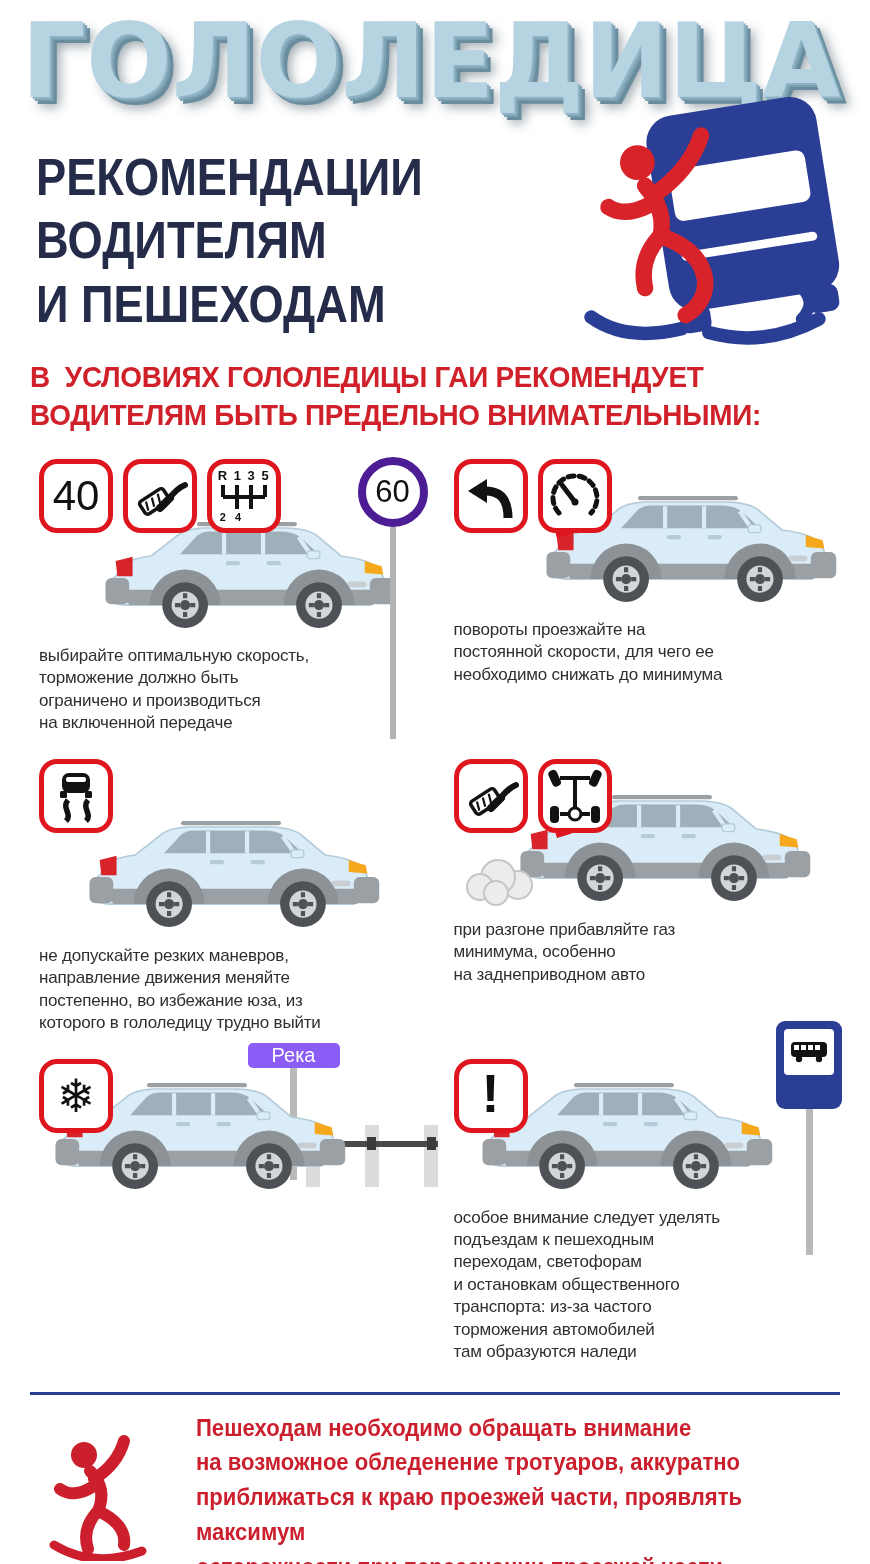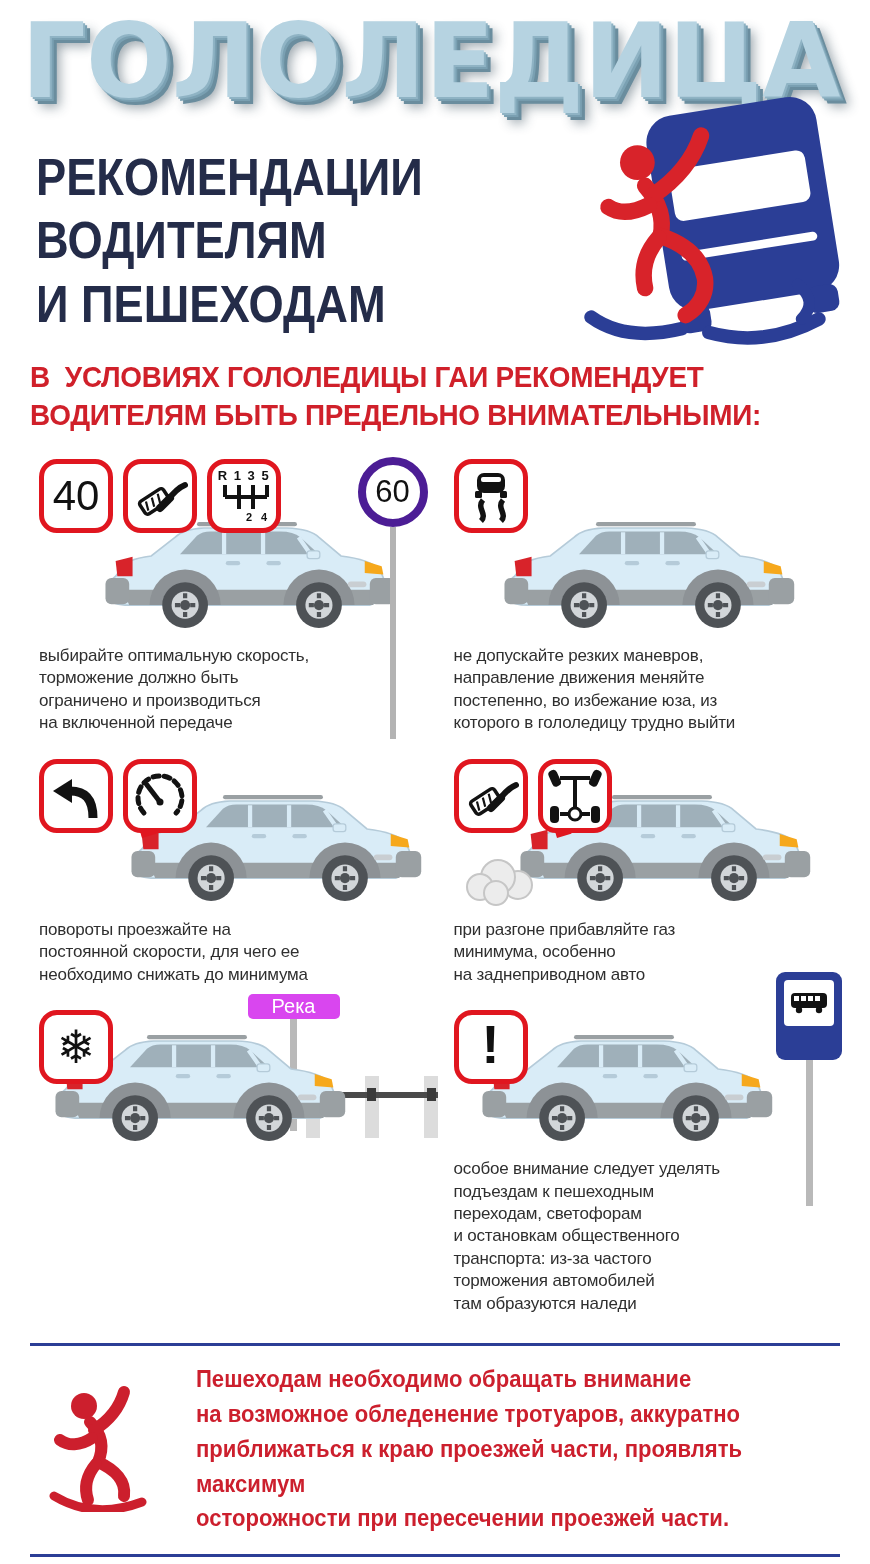--- a/index.html
+++ b/index.html
@@ -31,41 +31,41 @@
   .car-slot{position:absolute;bottom:0;z-index:1;}
   .car-slot svg{display:block;width:305px;height:auto;}
   .t1 .car-slot{left:58px;} .t2 .car-slot{left:42px;}
   .t3 .car-slot{left:84px;} .t4 .car-slot{left:58px;}
   .t5 .car-slot{left:8px;}  .t6 .car-slot{left:20px;}
   .badge-row{position:absolute;left:0;top:0;display:flex;gap:10px;z-index:3;}
   .badge{width:74px;height:74px;box-sizing:border-box;border:5px solid #e0161f;border-radius:18px;
     background:#fff;display:flex;align-items:center;justify-content:center;}
   .badge-40{font-size:42px;color:#111;}
   .badge svg{display:block;}
-  .gear{display:flex;flex-direction:column;align-items:flex-end;line-height:1;}
+  .gear{display:flex;flex-direction:column;align-items:flex-start;line-height:1;}
   .gear-top{font-size:13px;font-weight:bold;letter-spacing:1.5px;color:#111;}
   .gear-bottom{font-size:11px;font-weight:bold;letter-spacing:3px;color:#111;padding-left:2px;}
   .gear-lines{margin:2px 0;}
   .badge-glyph{font-size:46px;color:#111;line-height:1;}
   .badge-excl{font-size:54px;font-weight:bold;color:#111;line-height:1;padding-bottom:6px;}
   .pointer{position:absolute;width:0;height:0;border:11px solid transparent;border-top-color:#e0161f;
     z-index:2;}
   .t3 .pointer{left:92px;top:68px;transform:rotate(28deg);}
   .t4 .pointer{left:92px;top:68px;transform:rotate(28deg);}
 
   
   .sign-60{position:absolute;right:-4px;top:-2px;width:74px;text-align:center;z-index:2;}
   .sign-60 .disc{width:70px;height:70px;margin:0 auto;box-sizing:border-box;border:8px solid #4c1d95;
     border-radius:50%;background:#fff;display:flex;align-items:center;justify-content:center;
     font-size:31px;color:#111;}
   .sign-60 .pole{width:6px;height:212px;margin:0 auto;background:#b3b3b3;}
 
   
   .river-sign{position:absolute;right:86px;top:-16px;z-index:0;text-align:center;}
-  .river-plate{width:92px;height:25px;background:#d946ef;border-radius:5px;color:#fff;font-size:20px;
+  .river-plate{width:92px;height:25px;background:#8b5cf6;border-radius:5px;color:#fff;font-size:20px;
     display:flex;align-items:center;justify-content:center;}
   .river-sign .pole{width:7px;height:112px;margin:0 auto;background:#b9b9b9;}
   .railing{position:absolute;right:-12px;bottom:6px;width:132px;height:62px;z-index:0;}
   .railing .posts{display:flex;justify-content:space-between;height:100%;}
   .railing .post{width:14px;height:100%;background:#dcdcdc;}
   .railing .bar{position:absolute;left:0;right:0;top:16px;height:6px;background:#4a4a4a;}
   .railing .knob{position:absolute;top:12px;width:9px;height:13px;background:#3a3a3a;}
   .railing .k1{left:2px;} .railing .k2{left:61px;} .railing .k3{right:2px;}
 
   
@@ -186,68 +186,20 @@
     <rect x="200" y="52" width="17" height="5" rx="2.5" fill="#b5cbd9"></rect>
     <rect x="248" y="40" width="15" height="9" rx="3" fill="#d9ecf7" stroke="#b5cbd9" stroke-width="1.5"></rect>
     <rect x="296" y="76" width="22" height="7" rx="3.5" fill="#c9ced2"></rect>
   </svg>
 </div>
       </div>
       <div class="tip-text">выбирайте оптимальную скорость,
 торможение должно быть
 ограничено и производиться
 на включенной передаче</div>
-    </div>
-
-    <div class="tip row1 t2">
-      <div class="tip-visual">
-        <div class="badge-row">
-          <div class="badge">
-            <svg width="56" height="56" viewBox="0 0 56 56">
-              <rect x="14" y="5" width="28" height="20" rx="7" fill="#121212"></rect>
-              <rect x="18" y="9" width="20" height="5" rx="2" fill="#fff"></rect>
-              <rect x="12" y="23" width="7" height="7" rx="1.5" fill="#121212"></rect>
-              <rect x="37" y="23" width="7" height="7" rx="1.5" fill="#121212"></rect>
-              <path d="M18,53 C25,46 13,40 20,32" stroke="#121212" stroke-width="5.5" fill="none"></path>
-              <path d="M38,53 C45,46 33,40 40,32" stroke="#121212" stroke-width="5.5" fill="none"></path>
-            </svg>
-          </div>
-        </div>
-        <div class="car-slot">
-  <svg viewBox="0 0 360 135">
-    <path d="M14,96 Q12,76 22,70 L28,62 Q32,50 64,46 L92,24 Q102,14 126,13 L224,13 Q252,14 262,24 L288,46 Q322,50 334,62 L342,82 Q344,94 336,98 L322,104 L38,104 Q18,104 14,96 Z" fill="#d9ecf7" stroke="#b5cbd9" stroke-width="2"></path>
-    <path d="M98,44 L118,22 Q124,17 134,17 L216,17 Q232,17 240,24 L262,44 Z" fill="#9fb0ba"></path>
-    <path d="M150,18 L150,44 M196,18 L196,44 M238,24 L252,44" stroke="#d9ecf7" stroke-width="5" fill="none"></path>
-    <rect x="118" y="6" width="118" height="5" rx="2.5" fill="#9aa0a3"></rect>
-    <path d="M30,86 L332,86 L326,104 L38,104 Z" fill="#9aa0a3"></path>
-    <rect x="10" y="72" width="28" height="31" rx="7" fill="#9aa0a3"></rect>
-    <rect x="322" y="72" width="30" height="31" rx="7" fill="#9aa0a3"></rect>
-    <path d="M62,104 a42,42 0 0 1 84,0 Z" fill="#8d9296"></path>
-    <path d="M220,104 a42,42 0 0 1 84,0 Z" fill="#8d9296"></path>
-    <circle cx="104" cy="104" r="27" fill="#4e5256"></circle>
-    <circle cx="104" cy="104" r="16" fill="#d2d6d9"></circle>
-    <circle cx="104" cy="104" r="6" fill="#4e5256"></circle>
-    <path d="M104,90 L104,96 M92,104 L98,104 M110,104 L116,104 M104,112 L104,118" stroke="#4e5256" stroke-width="5"></path>
-    <circle cx="262" cy="104" r="27" fill="#4e5256"></circle>
-    <circle cx="262" cy="104" r="16" fill="#d2d6d9"></circle>
-    <circle cx="262" cy="104" r="6" fill="#4e5256"></circle>
-    <path d="M262,90 L262,96 M250,104 L256,104 M268,104 L274,104 M262,112 L262,118" stroke="#4e5256" stroke-width="5"></path>
-    <path d="M22,52 L42,47 L42,70 L24,70 Z" fill="#d8232a"></path>
-    <path d="M316,52 L336,58 L338,68 L316,66 Z" fill="#f6a81c"></path>
-    <rect x="152" y="52" width="17" height="5" rx="2.5" fill="#b5cbd9"></rect>
-    <rect x="200" y="52" width="17" height="5" rx="2.5" fill="#b5cbd9"></rect>
-    <rect x="248" y="40" width="15" height="9" rx="3" fill="#d9ecf7" stroke="#b5cbd9" stroke-width="1.5"></rect>
-    <rect x="296" y="76" width="22" height="7" rx="3.5" fill="#c9ced2"></rect>
-  </svg>
-</div>
-      </div>
-      <div class="tip-text">не допускайте резких маневров,
-направление движения меняйте
-постепенно, во избежание юза, из
-которого в гололедицу трудно выйти</div>
     </div>
 
     <div class="tip row2 t3">
       <div class="tip-visual">
         <div class="badge-row">
           <div class="badge">
             <svg width="56" height="56" viewBox="0 0 56 56">
               <path d="M45,50 C45,31 37,23 22,23" stroke="#121212" stroke-width="9" fill="none"></path>
               <polygon points="24,11 5,23 24,35" fill="#121212"></polygon>
             </svg>
@@ -287,54 +239,33 @@
     <rect x="248" y="40" width="15" height="9" rx="3" fill="#d9ecf7" stroke="#b5cbd9" stroke-width="1.5"></rect>
     <rect x="296" y="76" width="22" height="7" rx="3.5" fill="#c9ced2"></rect>
   </svg>
 </div>
       </div>
       <div class="tip-text">повороты проезжайте на
 постоянной скорости, для чего ее
 необходимо снижать до минимума</div>
     </div>
 
-    <div class="tip row2 t4">
+    <div class="tip row1 t2">
       <div class="tip-visual">
         <div class="badge-row">
           <div class="badge">
             <svg width="56" height="56" viewBox="0 0 56 56">
-              <g transform="rotate(-33 22 33)">
-                <rect x="8" y="26" width="28" height="15" rx="3" fill="#fff" stroke="#121212" stroke-width="3.5"></rect>
-                <path d="M15,29 L12,38 M22,29 L19,38 M29,29 L26,38" stroke="#121212" stroke-width="2.2" fill="none"></path>
-              </g>
-              <path d="M28,40 L38,30" stroke="#121212" stroke-width="8" stroke-linecap="round"></path>
-              <path d="M36,32 C42,24 48,19 53,17" stroke="#121212" stroke-width="6" stroke-linecap="round" fill="none"></path>
+              <rect x="14" y="5" width="28" height="20" rx="7" fill="#121212"></rect>
+              <rect x="18" y="9" width="20" height="5" rx="2" fill="#fff"></rect>
+              <rect x="12" y="23" width="7" height="7" rx="1.5" fill="#121212"></rect>
+              <rect x="37" y="23" width="7" height="7" rx="1.5" fill="#121212"></rect>
+              <path d="M18,53 C25,46 13,40 20,32" stroke="#121212" stroke-width="5.5" fill="none"></path>
+              <path d="M38,53 C45,46 33,40 40,32" stroke="#121212" stroke-width="5.5" fill="none"></path>
             </svg>
           </div>
-          <div class="badge">
-            <svg width="56" height="60" viewBox="0 0 56 60">
-              <path d="M28,12 L28,48 M13,12 L43,12 M13,48 L43,48" stroke="#121212" stroke-width="4" fill="none"></path>
-              <rect x="3" y="4" width="9" height="17" rx="4" fill="#121212" transform="rotate(-24 7 12)"></rect>
-              <rect x="44" y="4" width="9" height="17" rx="4" fill="#121212" transform="rotate(24 49 12)"></rect>
-              <rect x="3" y="40" width="9" height="17" rx="4" fill="#121212"></rect>
-              <rect x="44" y="40" width="9" height="17" rx="4" fill="#121212"></rect>
-              <circle cx="28" cy="48" r="6" fill="#fff" stroke="#121212" stroke-width="3"></circle>
-            </svg>
-          </div>
-        </div>
-        <div class="pointer"></div>
-        <div class="exhaust">
-          <svg width="92" height="66" viewBox="0 0 92 66">
-            <g fill="#ececec" stroke="#c6c6c6" stroke-width="2">
-              <circle cx="58" cy="44" r="14"></circle>
-              <circle cx="38" cy="36" r="17"></circle>
-              <circle cx="20" cy="46" r="13"></circle>
-              <circle cx="36" cy="52" r="12"></circle>
-            </g>
-          </svg>
         </div>
         <div class="car-slot">
   <svg viewBox="0 0 360 135">
     <path d="M14,96 Q12,76 22,70 L28,62 Q32,50 64,46 L92,24 Q102,14 126,13 L224,13 Q252,14 262,24 L288,46 Q322,50 334,62 L342,82 Q344,94 336,98 L322,104 L38,104 Q18,104 14,96 Z" fill="#d9ecf7" stroke="#b5cbd9" stroke-width="2"></path>
     <path d="M98,44 L118,22 Q124,17 134,17 L216,17 Q232,17 240,24 L262,44 Z" fill="#9fb0ba"></path>
     <path d="M150,18 L150,44 M196,18 L196,44 M238,24 L252,44" stroke="#d9ecf7" stroke-width="5" fill="none"></path>
     <rect x="118" y="6" width="118" height="5" rx="2.5" fill="#9aa0a3"></rect>
     <path d="M30,86 L332,86 L326,104 L38,104 Z" fill="#9aa0a3"></path>
     <rect x="10" y="72" width="28" height="31" rx="7" fill="#9aa0a3"></rect>
     <rect x="322" y="72" width="30" height="31" rx="7" fill="#9aa0a3"></rect>
@@ -350,48 +281,60 @@
     <path d="M262,90 L262,96 M250,104 L256,104 M268,104 L274,104 M262,112 L262,118" stroke="#4e5256" stroke-width="5"></path>
     <path d="M22,52 L42,47 L42,70 L24,70 Z" fill="#d8232a"></path>
     <path d="M316,52 L336,58 L338,68 L316,66 Z" fill="#f6a81c"></path>
     <rect x="152" y="52" width="17" height="5" rx="2.5" fill="#b5cbd9"></rect>
     <rect x="200" y="52" width="17" height="5" rx="2.5" fill="#b5cbd9"></rect>
     <rect x="248" y="40" width="15" height="9" rx="3" fill="#d9ecf7" stroke="#b5cbd9" stroke-width="1.5"></rect>
     <rect x="296" y="76" width="22" height="7" rx="3.5" fill="#c9ced2"></rect>
   </svg>
 </div>
       </div>
-      <div class="tip-text">при разгоне прибавляйте газ
-минимума, особенно
-на заднеприводном авто</div>
-    </div>
-
-    <div class="tip row3 t5">
+      <div class="tip-text">не допускайте резких маневров,
+направление движения меняйте
+постепенно, во избежание юза, из
+которого в гололедицу трудно выйти</div>
+    </div>
+
+    <div class="tip row2 t4">
       <div class="tip-visual">
         <div class="badge-row">
           <div class="badge">
-            <span class="badge-glyph">❄</span>
-          </div>
-        </div>
-        <div class="river-sign">
-          <div class="river-plate">
-              <span>Река</span>
-            </div>
-          <div class="pole"></div>
-        </div>
-        <div class="railing">
-          <div class="posts">
-            <div class="post"></div>
-            <div class="post"></div>
-            <div class="post"></div>
-          </div>
-          <div class="bar"></div>
-          <div class="knob k1"></div>
-          <div class="knob k2"></div>
-          <div class="knob k3"></div>
+            <svg width="56" height="56" viewBox="0 0 56 56">
+              <g transform="rotate(-33 22 33)">
+                <rect x="8" y="26" width="28" height="15" rx="3" fill="#fff" stroke="#121212" stroke-width="3.5"></rect>
+                <path d="M15,29 L12,38 M22,29 L19,38 M29,29 L26,38" stroke="#121212" stroke-width="2.2" fill="none"></path>
+              </g>
+              <path d="M28,40 L38,30" stroke="#121212" stroke-width="8" stroke-linecap="round"></path>
+              <path d="M36,32 C42,24 48,19 53,17" stroke="#121212" stroke-width="6" stroke-linecap="round" fill="none"></path>
+            </svg>
+          </div>
+          <div class="badge">
+            <svg width="56" height="60" viewBox="0 0 56 60">
+              <path d="M28,12 L28,48 M13,12 L43,12 M13,48 L43,48" stroke="#121212" stroke-width="4" fill="none"></path>
+              <rect x="3" y="4" width="9" height="17" rx="4" fill="#121212" transform="rotate(-24 7 12)"></rect>
+              <rect x="44" y="4" width="9" height="17" rx="4" fill="#121212" transform="rotate(24 49 12)"></rect>
+              <rect x="3" y="40" width="9" height="17" rx="4" fill="#121212"></rect>
+              <rect x="44" y="40" width="9" height="17" rx="4" fill="#121212"></rect>
+              <circle cx="28" cy="48" r="6" fill="#fff" stroke="#121212" stroke-width="3"></circle>
+            </svg>
+          </div>
+        </div>
+        <div class="pointer"></div>
+        <div class="exhaust">
+          <svg width="92" height="66" viewBox="0 0 92 66">
+            <g fill="#ececec" stroke="#c6c6c6" stroke-width="2">
+              <circle cx="58" cy="44" r="14"></circle>
+              <circle cx="38" cy="36" r="17"></circle>
+              <circle cx="20" cy="46" r="13"></circle>
+              <circle cx="36" cy="52" r="12"></circle>
+            </g>
+          </svg>
         </div>
         <div class="car-slot">
   <svg viewBox="0 0 360 135">
     <path d="M14,96 Q12,76 22,70 L28,62 Q32,50 64,46 L92,24 Q102,14 126,13 L224,13 Q252,14 262,24 L288,46 Q322,50 334,62 L342,82 Q344,94 336,98 L322,104 L38,104 Q18,104 14,96 Z" fill="#d9ecf7" stroke="#b5cbd9" stroke-width="2"></path>
     <path d="M98,44 L118,22 Q124,17 134,17 L216,17 Q232,17 240,24 L262,44 Z" fill="#9fb0ba"></path>
     <path d="M150,18 L150,44 M196,18 L196,44 M238,24 L252,44" stroke="#d9ecf7" stroke-width="5" fill="none"></path>
     <rect x="118" y="6" width="118" height="5" rx="2.5" fill="#9aa0a3"></rect>
     <path d="M30,86 L332,86 L326,104 L38,104 Z" fill="#9aa0a3"></path>
     <rect x="10" y="72" width="28" height="31" rx="7" fill="#9aa0a3"></rect>
     <rect x="322" y="72" width="30" height="31" rx="7" fill="#9aa0a3"></rect>
@@ -407,44 +350,48 @@
     <path d="M262,90 L262,96 M250,104 L256,104 M268,104 L274,104 M262,112 L262,118" stroke="#4e5256" stroke-width="5"></path>
     <path d="M22,52 L42,47 L42,70 L24,70 Z" fill="#d8232a"></path>
     <path d="M316,52 L336,58 L338,68 L316,66 Z" fill="#f6a81c"></path>
     <rect x="152" y="52" width="17" height="5" rx="2.5" fill="#b5cbd9"></rect>
     <rect x="200" y="52" width="17" height="5" rx="2.5" fill="#b5cbd9"></rect>
     <rect x="248" y="40" width="15" height="9" rx="3" fill="#d9ecf7" stroke="#b5cbd9" stroke-width="1.5"></rect>
     <rect x="296" y="76" width="22" height="7" rx="3.5" fill="#c9ced2"></rect>
   </svg>
 </div>
       </div>
-    </div>
-
-    <div class="tip row3 t6">
+      <div class="tip-text">при разгоне прибавляйте газ
+минимума, особенно
+на заднеприводном авто</div>
+    </div>
+
+    <div class="tip row3 t5">
       <div class="tip-visual">
         <div class="badge-row">
           <div class="badge">
-            <span class="badge-excl">!</span>
-          </div>
-        </div>
-        <div class="bus-sign">
-          <div class="bus-plate">
-            <div class="bus-inner">
-              <svg width="40" height="26" viewBox="0 0 40 26">
-                <rect x="2" y="3" width="36" height="15" rx="4" fill="#121212"></rect>
-                <rect x="5" y="6" width="5" height="5" fill="#fff"></rect>
-                <rect x="12" y="6" width="5" height="5" fill="#fff"></rect>
-                <rect x="19" y="6" width="5" height="5" fill="#fff"></rect>
-                <rect x="26" y="6" width="5" height="5" fill="#fff"></rect>
-                <circle cx="10" cy="20" r="3.2" fill="#121212"></circle>
-                <circle cx="30" cy="20" r="3.2" fill="#121212"></circle>
-              </svg>
+            <span class="badge-glyph">❄</span>
+          </div>
+        </div>
+        <div class="river-sign">
+          <div class="river-plate">
+              <span>Река</span>
             </div>
-          </div>
           <div class="pole"></div>
+        </div>
+        <div class="railing">
+          <div class="posts">
+            <div class="post"></div>
+            <div class="post"></div>
+            <div class="post"></div>
+          </div>
+          <div class="bar"></div>
+          <div class="knob k1"></div>
+          <div class="knob k2"></div>
+          <div class="knob k3"></div>
         </div>
         <div class="car-slot">
   <svg viewBox="0 0 360 135">
     <path d="M14,96 Q12,76 22,70 L28,62 Q32,50 64,46 L92,24 Q102,14 126,13 L224,13 Q252,14 262,24 L288,46 Q322,50 334,62 L342,82 Q344,94 336,98 L322,104 L38,104 Q18,104 14,96 Z" fill="#d9ecf7" stroke="#b5cbd9" stroke-width="2"></path>
     <path d="M98,44 L118,22 Q124,17 134,17 L216,17 Q232,17 240,24 L262,44 Z" fill="#9fb0ba"></path>
     <path d="M150,18 L150,44 M196,18 L196,44 M238,24 L252,44" stroke="#d9ecf7" stroke-width="5" fill="none"></path>
     <rect x="118" y="6" width="118" height="5" rx="2.5" fill="#9aa0a3"></rect>
     <path d="M30,86 L332,86 L326,104 L38,104 Z" fill="#9aa0a3"></path>
     <rect x="10" y="72" width="28" height="31" rx="7" fill="#9aa0a3"></rect>
     <rect x="322" y="72" width="30" height="31" rx="7" fill="#9aa0a3"></rect>
@@ -460,20 +407,73 @@
     <path d="M262,90 L262,96 M250,104 L256,104 M268,104 L274,104 M262,112 L262,118" stroke="#4e5256" stroke-width="5"></path>
     <path d="M22,52 L42,47 L42,70 L24,70 Z" fill="#d8232a"></path>
     <path d="M316,52 L336,58 L338,68 L316,66 Z" fill="#f6a81c"></path>
     <rect x="152" y="52" width="17" height="5" rx="2.5" fill="#b5cbd9"></rect>
     <rect x="200" y="52" width="17" height="5" rx="2.5" fill="#b5cbd9"></rect>
     <rect x="248" y="40" width="15" height="9" rx="3" fill="#d9ecf7" stroke="#b5cbd9" stroke-width="1.5"></rect>
     <rect x="296" y="76" width="22" height="7" rx="3.5" fill="#c9ced2"></rect>
   </svg>
 </div>
       </div>
+    </div>
+
+    <div class="tip row3 t6">
+      <div class="tip-visual">
+        <div class="badge-row">
+          <div class="badge">
+            <span class="badge-excl">!</span>
+          </div>
+        </div>
+        <div class="bus-sign">
+          <div class="bus-plate">
+            <div class="bus-inner">
+              <svg width="40" height="26" viewBox="0 0 40 26">
+                <rect x="2" y="3" width="36" height="15" rx="4" fill="#121212"></rect>
+                <rect x="5" y="6" width="5" height="5" fill="#fff"></rect>
+                <rect x="12" y="6" width="5" height="5" fill="#fff"></rect>
+                <rect x="19" y="6" width="5" height="5" fill="#fff"></rect>
+                <rect x="26" y="6" width="5" height="5" fill="#fff"></rect>
+                <circle cx="10" cy="20" r="3.2" fill="#121212"></circle>
+                <circle cx="30" cy="20" r="3.2" fill="#121212"></circle>
+              </svg>
+            </div>
+          </div>
+          <div class="pole"></div>
+        </div>
+        <div class="car-slot">
+  <svg viewBox="0 0 360 135">
+    <path d="M14,96 Q12,76 22,70 L28,62 Q32,50 64,46 L92,24 Q102,14 126,13 L224,13 Q252,14 262,24 L288,46 Q322,50 334,62 L342,82 Q344,94 336,98 L322,104 L38,104 Q18,104 14,96 Z" fill="#d9ecf7" stroke="#b5cbd9" stroke-width="2"></path>
+    <path d="M98,44 L118,22 Q124,17 134,17 L216,17 Q232,17 240,24 L262,44 Z" fill="#9fb0ba"></path>
+    <path d="M150,18 L150,44 M196,18 L196,44 M238,24 L252,44" stroke="#d9ecf7" stroke-width="5" fill="none"></path>
+    <rect x="118" y="6" width="118" height="5" rx="2.5" fill="#9aa0a3"></rect>
+    <path d="M30,86 L332,86 L326,104 L38,104 Z" fill="#9aa0a3"></path>
+    <rect x="10" y="72" width="28" height="31" rx="7" fill="#9aa0a3"></rect>
+    <rect x="322" y="72" width="30" height="31" rx="7" fill="#9aa0a3"></rect>
+    <path d="M62,104 a42,42 0 0 1 84,0 Z" fill="#8d9296"></path>
+    <path d="M220,104 a42,42 0 0 1 84,0 Z" fill="#8d9296"></path>
+    <circle cx="104" cy="104" r="27" fill="#4e5256"></circle>
+    <circle cx="104" cy="104" r="16" fill="#d2d6d9"></circle>
+    <circle cx="104" cy="104" r="6" fill="#4e5256"></circle>
+    <path d="M104,90 L104,96 M92,104 L98,104 M110,104 L116,104 M104,112 L104,118" stroke="#4e5256" stroke-width="5"></path>
+    <circle cx="262" cy="104" r="27" fill="#4e5256"></circle>
+    <circle cx="262" cy="104" r="16" fill="#d2d6d9"></circle>
+    <circle cx="262" cy="104" r="6" fill="#4e5256"></circle>
+    <path d="M262,90 L262,96 M250,104 L256,104 M268,104 L274,104 M262,112 L262,118" stroke="#4e5256" stroke-width="5"></path>
+    <path d="M22,52 L42,47 L42,70 L24,70 Z" fill="#d8232a"></path>
+    <path d="M316,52 L336,58 L338,68 L316,66 Z" fill="#f6a81c"></path>
+    <rect x="152" y="52" width="17" height="5" rx="2.5" fill="#b5cbd9"></rect>
+    <rect x="200" y="52" width="17" height="5" rx="2.5" fill="#b5cbd9"></rect>
+    <rect x="248" y="40" width="15" height="9" rx="3" fill="#d9ecf7" stroke="#b5cbd9" stroke-width="1.5"></rect>
+    <rect x="296" y="76" width="22" height="7" rx="3.5" fill="#c9ced2"></rect>
+  </svg>
+</div>
+      </div>
       <div class="tip-text">особое внимание следует уделять
 подъездам к пешеходным
 переходам, светофорам
 и остановкам общественного
 транспорта: из-за частого
 торможения автомобилей
 там образуются наледи</div>
     </div>
 
   </div>

